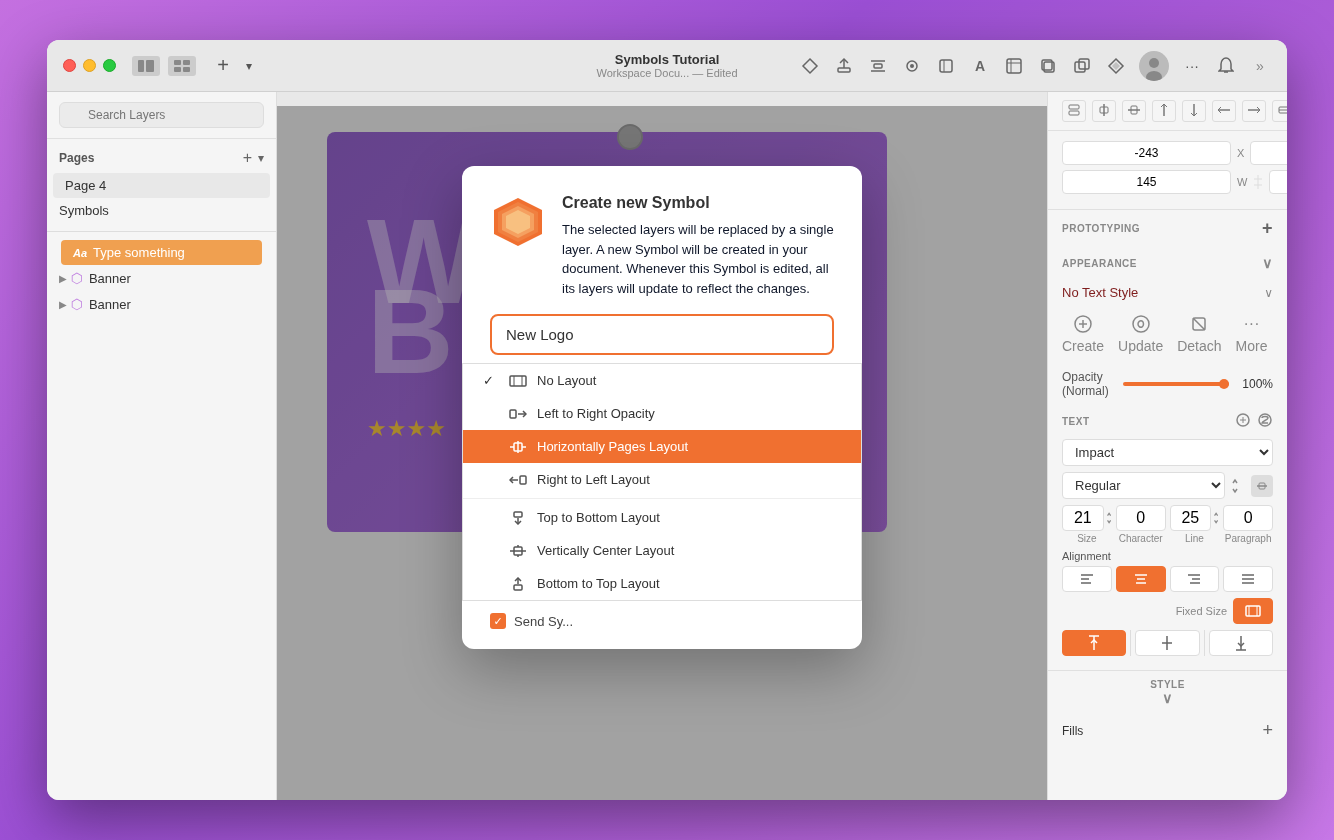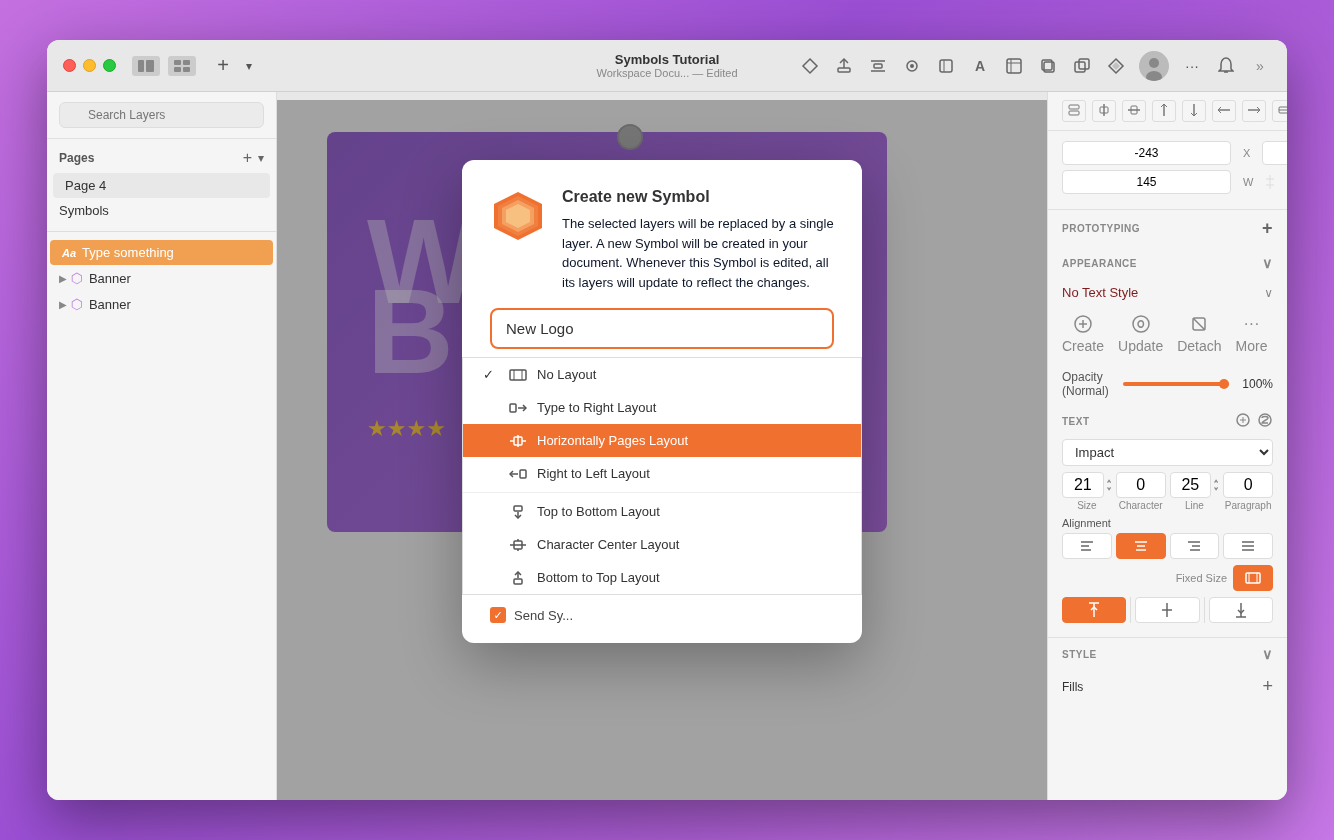--- a/index.html
+++ b/index.html
@@ -192,21 +192,21 @@
       padding: 5px 12px;
       font-size: 13px;
       color: #333;
       cursor: pointer;
     }
 
     .layer-item.active {
       background: #f0a050;
       color: white;
       border-radius: 4px;
-      margin: 0 3px;
+      margin: 0 14px;
     }
 
     .layer-item .chevron {
       margin-right: 4px;
       font-size: 10px;
       color: #888;
     }
 
     
     .canvas-area {
@@ -290,21 +290,21 @@
     }
 
     .right-panel-section {
       padding: 10px 14px;
       border-bottom: 1px solid #e0e0e0;
     }
 
     .prop-row {
       display: flex;
       align-items: center;
-      gap: 12px;
+      gap: 6px;
       margin-bottom: 5px;
     }
 
     .prop-input {
       flex: 1;
       padding: 4px 6px;
       border: 1px solid #ddd;
       border-radius: 4px;
       font-size: 12px;
       background: white;
@@ -579,38 +579,39 @@
       display: flex;
       align-items: center;
       justify-content: space-between;
       padding: 8px 14px;
       font-size: 10px;
       font-weight: 600;
       color: #888;
       text-transform: uppercase;
       letter-spacing: 0.5px;
       border-top: 1px solid #e0e0e0;
+      flex-direction: column;
     }
 
     .fills-row {
       padding: 6px 14px;
       display: flex;
       align-items: center;
       justify-content: space-between;
     }
 
     .fills-label {
       font-size: 12px;
       color: #333;
     }
 
     
     .modal-overlay {
       position: absolute;
-      top: 8px;
+      top: 14px;
       left: 0;
       width: 100%;
       height: 100%;
       background: rgba(0,0,0,0.3);
       display: flex;
       align-items: flex-start;
       justify-content: center;
       padding-top: 60px;
       z-index: 100;
     }
@@ -918,21 +919,21 @@
               <span>No Layout</span>
             </div>
 
             <div class="dropdown-item">
               <span class="check-mark" style="visibility:hidden;">✓</span>
               <svg width="18" height="14" viewBox="0 0 18 14">
                 <rect x="1" y="3" width="6" height="8" rx="1" fill="none" stroke="#555" stroke-width="1.5"></rect>
                 <line x1="9" y1="7" x2="17" y2="7" stroke="#555" stroke-width="1.5"></line>
                 <polyline points="14,4 17,7 14,10" fill="none" stroke="#555" stroke-width="1.5"></polyline>
               </svg>
-              <span>Type to Right Layout</span>
+              <span>Left to Right Opacity</span>
             </div>
 
             <div class="dropdown-item active-orange">
               <span class="check-mark" style="visibility:hidden;">✓</span>
               <svg width="18" height="14" viewBox="0 0 18 14">
                 <line x1="9" y1="1" x2="9" y2="13" stroke="white" stroke-width="1.5"></line>
                 <rect x="5" y="3" width="8" height="8" rx="1" fill="none" stroke="white" stroke-width="1.5"></rect>
                 <line x1="1" y1="7" x2="5" y2="7" stroke="white" stroke-width="1.5"></line>
                 <line x1="13" y1="7" x2="17" y2="7" stroke="white" stroke-width="1.5"></line>
               </svg>
@@ -962,21 +963,21 @@
             </div>
 
             <div class="dropdown-item">
               <span class="check-mark" style="visibility:hidden;">✓</span>
               <svg width="18" height="14" viewBox="0 0 18 14">
                 <line x1="1" y1="7" x2="17" y2="7" stroke="#555" stroke-width="1.5"></line>
                 <rect x="5" y="3" width="8" height="8" rx="1" fill="none" stroke="#555" stroke-width="1.5"></rect>
                 <line x1="9" y1="1" x2="9" y2="3" stroke="#555" stroke-width="1.5"></line>
                 <line x1="9" y1="11" x2="9" y2="13" stroke="#555" stroke-width="1.5"></line>
               </svg>
-              <span>Character Center Layout</span>
+              <span>Vertically Center Layout</span>
             </div>
 
             <div class="dropdown-item">
               <span class="check-mark" style="visibility:hidden;">✓</span>
               <svg width="18" height="14" viewBox="0 0 18 14">
                 <rect x="5" y="8" width="8" height="5" rx="1" fill="none" stroke="#555" stroke-width="1.5"></rect>
                 <line x1="9" y1="1" x2="9" y2="7" stroke="#555" stroke-width="1.5"></line>
                 <polyline points="6,4 9,1 12,4" fill="none" stroke="#555" stroke-width="1.5"></polyline>
               </svg>
               <span>Bottom to Top Layout</span>
@@ -1146,20 +1147,37 @@
             </span>
           </div>
         </div>
 
         <div class="font-select-row">
           <select class="font-select">
             <option>Impact</option>
           </select>
         </div>
 
+        <div class="font-style-row">
+          <select class="font-style-select">
+            <option>Regular</option>
+          </select>
+          <div style="width:14px; height:24px; display:flex; align-items:center;">
+            <svg width="8" height="20" viewBox="0 0 8 20">
+                <polyline points="2,7 4,4 6,7" fill="none" stroke="#888" stroke-width="1.5"></polyline>
+                <polyline points="2,13 4,16 6,13" fill="none" stroke="#888" stroke-width="1.5"></polyline>
+              </svg>
+          </div>
+          <div class="font-clear-btn">
+            <svg width="10" height="10" viewBox="0 0 10 10">
+                <line x1="0" y1="5" x2="10" y2="5" stroke="#888" stroke-width="1.5"></line>
+                <rect x="2" y="2" width="6" height="6" rx="1" fill="none" stroke="#888" stroke-width="1"></rect>
+              </svg>
+          </div>
+        </div>
 
         <div class="font-props-row">
           <div class="font-prop-group">
             <div style="display:flex; gap:2px; align-items:center; width:100%;">
               <input class="font-prop-input" value="21" style="">
               <svg width="8" height="20" viewBox="0 0 8 20">
                   <polyline points="2,7 4,4 6,7" fill="none" stroke="#888" stroke-width="1.5"></polyline>
                   <polyline points="2,13 4,16 6,13" fill="none" stroke="#888" stroke-width="1.5"></polyline>
                 </svg>
             </div>

